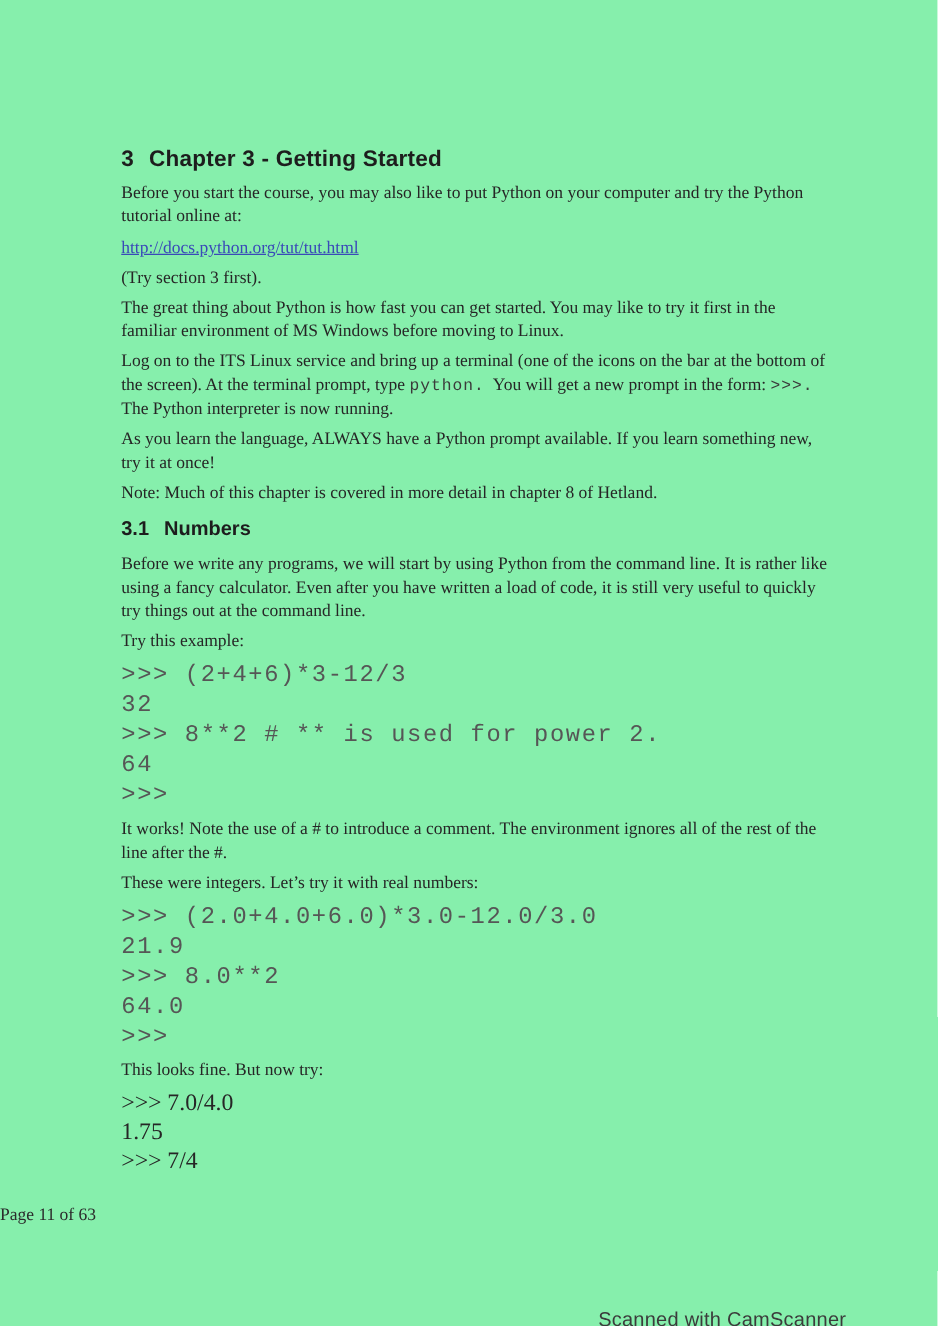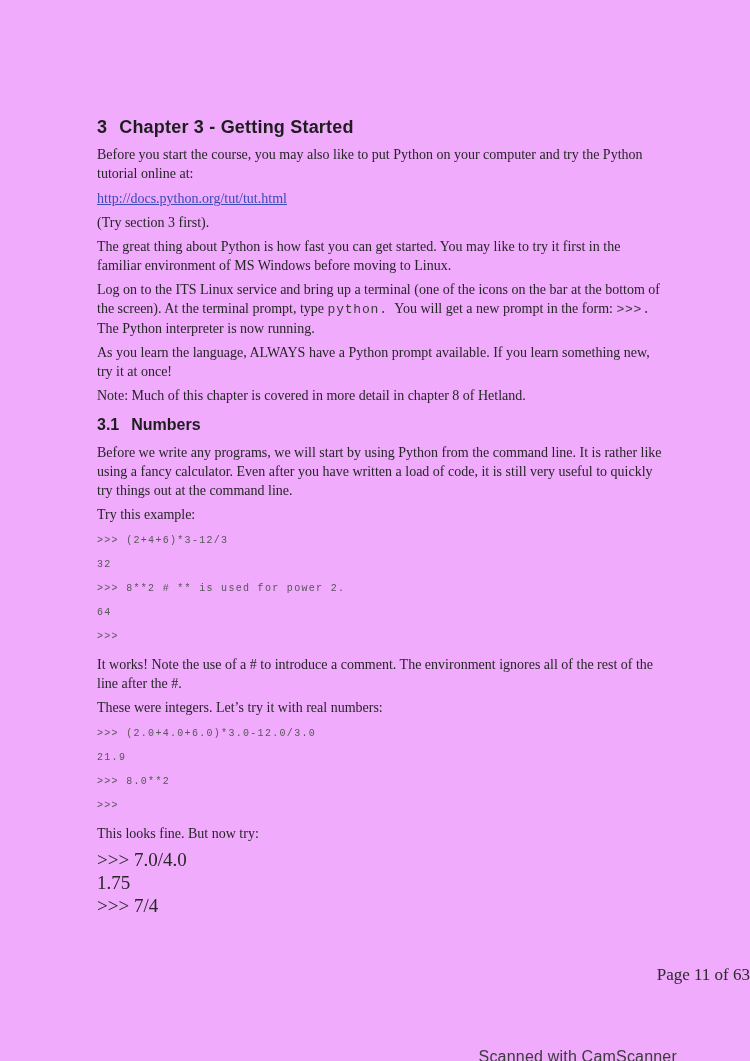--- a/index.html
+++ b/index.html
@@ -1,19 +1,19 @@
 <!DOCTYPE html>
 <html><head>
 <meta charset="utf-8">
 <style>
   html,body{margin:0;padding:0;background:#ffffff;}
   .page{
     position:relative;
     width:750px;height:1061px;
-    background:#f0abfc;
+    background:#86efac;
     overflow:hidden;
     font-family:"Liberation Serif", serif;
     color:#262626;
   }
   .content{
     position:absolute;
     left:97px;top:116px;
     width:566px;
   }
   h1.chapter{
@@ -51,42 +51,42 @@
   .inline-code{
     font-family:"Liberation Mono", monospace;
     font-size:13px;
     letter-spacing:0.8px;
     color:#3a3a3a;
     white-space:pre-wrap;
   }
   .codeblock{margin:3px 0 6px 0;}
   .codeline{
     font-family:"Liberation Mono", monospace;
-    font-size:10px;
+    font-size:19px;
     letter-spacing:1.3px;
     color:#565656;
     line-height:24px;
     height:24px;
     white-space:pre;
   }
   .serifcode{margin:4px 0 0 0;}
   .serifline{
     font-size:19px;
     color:#262626;
     line-height:23px;
     height:23px;
     white-space:pre;
   }
   .gap-before{margin-top:32px;}
   .page-footer{
     position:absolute;
     left:0;top:965px;
     width:100%;
-    text-align:right;
-    font-size:17px;
+    text-align:left;
+    font-size:14px;
     color:#2b2b2b;
   }
   .camscanner{
     position:absolute;
     top:1028px;
     right:73px;
     font-family:"Liberation Sans", sans-serif;
     font-size:16px;
     color:#3b3b3b;
     letter-spacing:0.2px;
@@ -136,20 +136,21 @@
     </div>
 
     <p class="body">It works! Note the use of a # to introduce a comment. The environment ignores all of the rest of the line after the #.</p>
 
     <p class="body">These were integers. Let’s try it with real numbers:</p>
 
     <div class="codeblock">
       <div class="codeline">&gt;&gt;&gt; (2.0+4.0+6.0)*3.0-12.0/3.0</div>
       <div class="codeline">21.9</div>
       <div class="codeline">&gt;&gt;&gt; 8.0**2</div>
+      <div class="codeline">64.0</div>
       <div class="codeline">&gt;&gt;&gt;</div>
     </div>
 
     <p class="body gap-before">This looks fine. But now try:</p>
 
     <div class="serifcode">
       <div class="serifline">&gt;&gt;&gt; 7.0/4.0</div>
       <div class="serifline">1.75</div>
       <div class="serifline">&gt;&gt;&gt; 7/4</div>
     </div>

